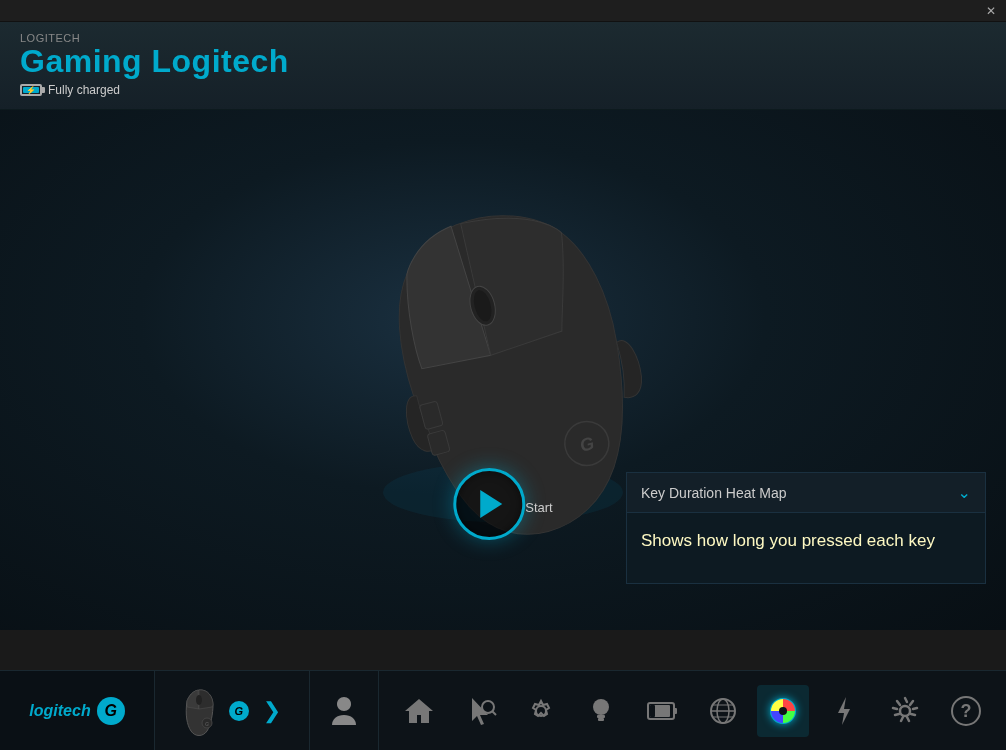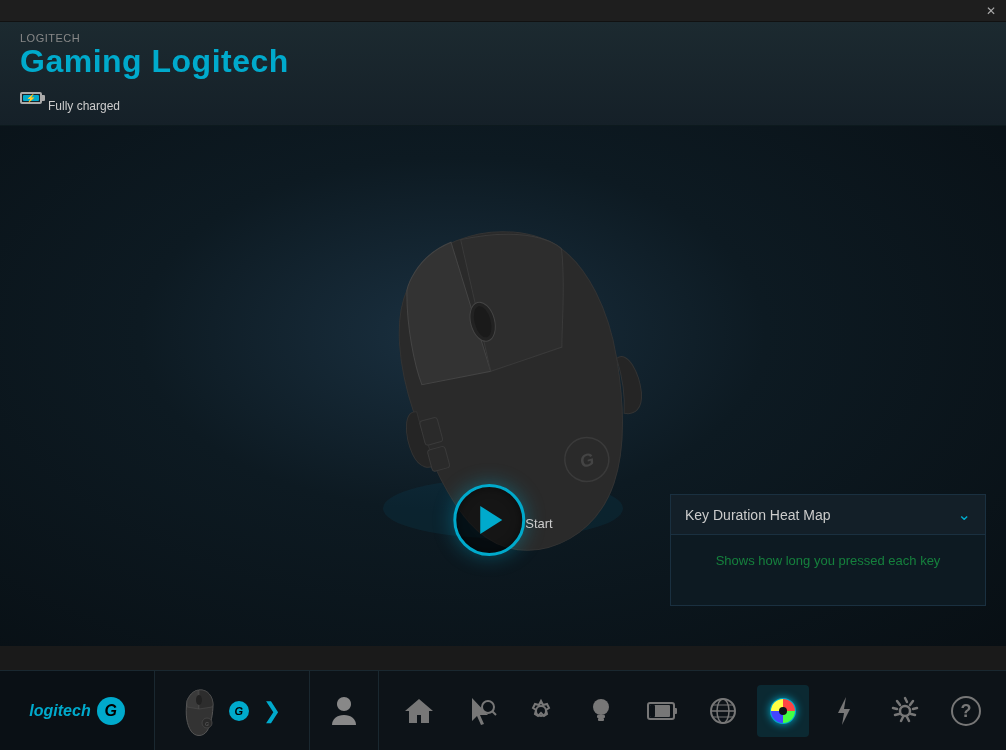--- a/index.html
+++ b/index.html
@@ -87,21 +87,20 @@
       left: 50%;
       top: 50%;
       transform: translate(-50%, -50%);
       color: #fff;
       font-size: 8px;
       z-index: 1;
     }
     #battery-label {
       color: #ccc;
       font-size: 12px;
-      margin-top: 16px;
     }
 
     
     #main {
       position: relative;
       background: radial-gradient(ellipse at 45% 40%, #1a3040 0%, #0d1a22 40%, #080f14 100%);
       height: 520px;
       overflow: hidden;
     }
 
@@ -154,47 +153,46 @@
     #start-label {
       color: #ccc;
       font-size: 13px;
       margin-top: 6px;
     }
 
     
     #heatmap-panel {
       position: absolute;
       right: 20px;
-      bottom: 40px;
-      width: 316px;
+      bottom: 46px;
+      width: 360px;
       background: #0d1a22;
       border: 1px solid #1a3040;
-      text-align: center;
     }
     #heatmap-dropdown {
       display: flex;
       align-items: center;
       justify-content: space-between;
       padding: 10px 14px;
       background: #131f28;
       border-bottom: 1px solid #1a3040;
       cursor: pointer;
     }
     #heatmap-dropdown-label {
       color: #ccc;
       font-size: 14px;
     }
     .dropdown-arrow {
       color: #00aacc;
       font-size: 16px;
     }
     #heatmap-description {
       padding: 18px 14px;
-      color: #15803d;
-      font-size: 13px;
+      color: #fef9c3;
+      font-size: 17px;
       min-height: 70px;
     }
 
     
     #toolbar {
       position: absolute;
       bottom: 0;
       left: 0;
       right: 0;
       height: 80px;

